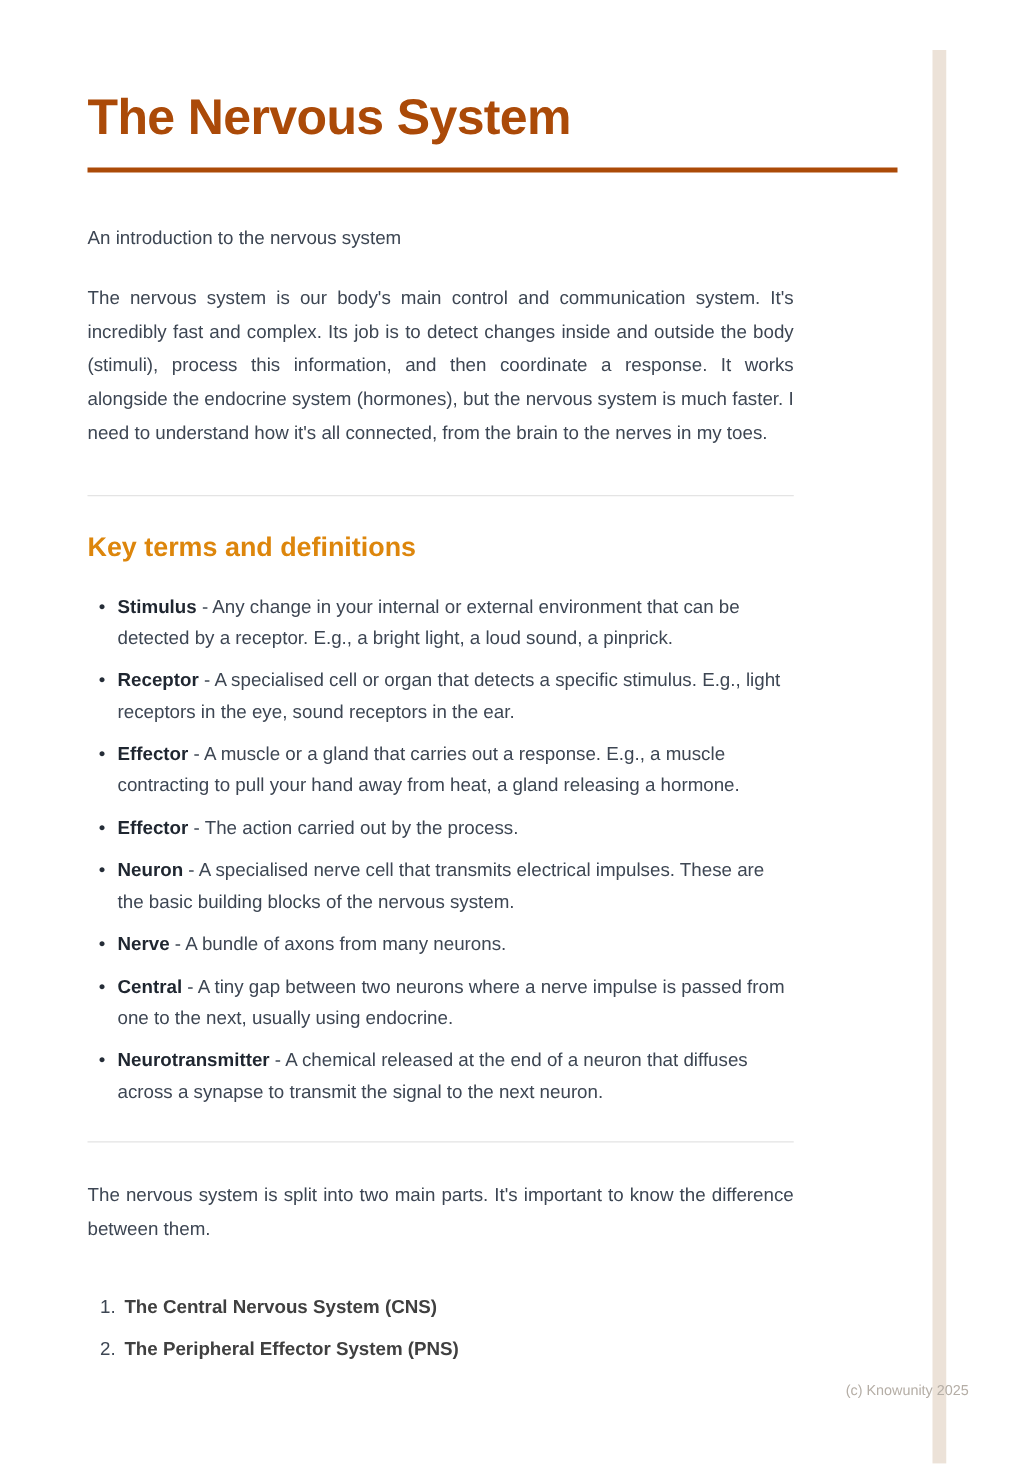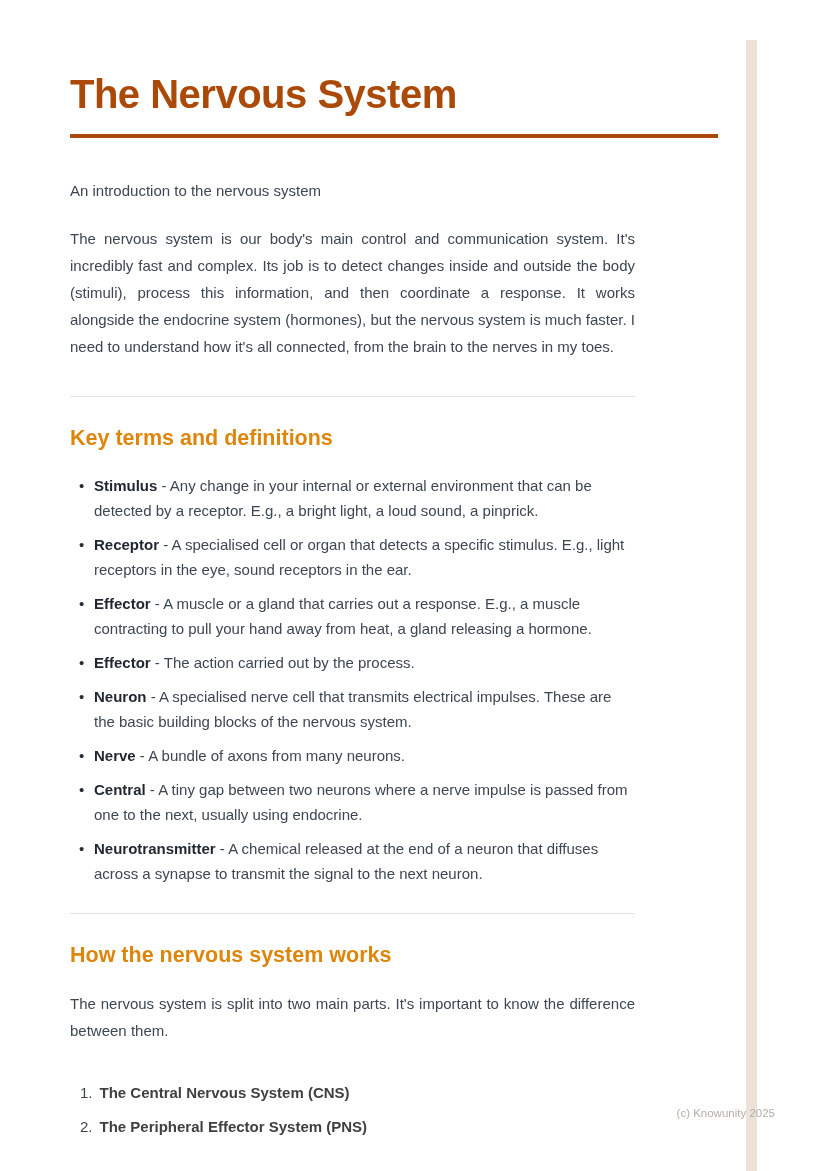--- a/index.html
+++ b/index.html
@@ -180,21 +180,20 @@
         <li>
           <span class="bullet">•</span><span class="term">Central</span><span class="definition"> - A tiny gap between two neurons where a nerve impulse is passed from one to the next, usually using endocrine.</span>
         </li>
         <li>
           <span class="bullet">•</span><span class="term">Neurotransmitter</span><span class="definition"> - A chemical released at the end of a neuron that diffuses across a synapse to transmit the signal to the next neuron.</span>
         </li>
       </ul>
 
       <hr class="divider">
 
-      <h2 class="section-heading">How the nervous system works</h2>
 
       <p class="body-para how-para">The nervous system is split into two main parts. It's important to know the difference between them.</p>
 
       <div class="num-list">
         <div class="num-item">
           <span class="ol-num">1.</span><span class="ol-label">The Central Nervous System (CNS)</span>
         </div>
         <div class="num-item">
           <span class="ol-num">2.</span><span class="ol-label">The Peripheral Effector System (PNS)</span>
         </div>

